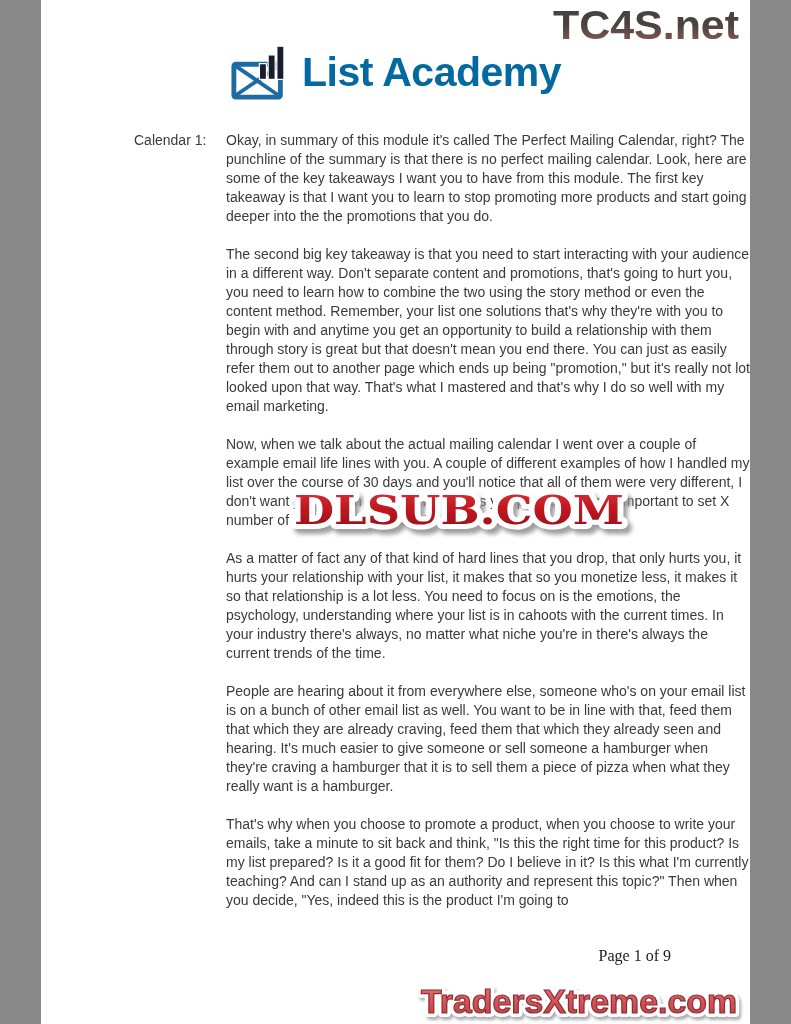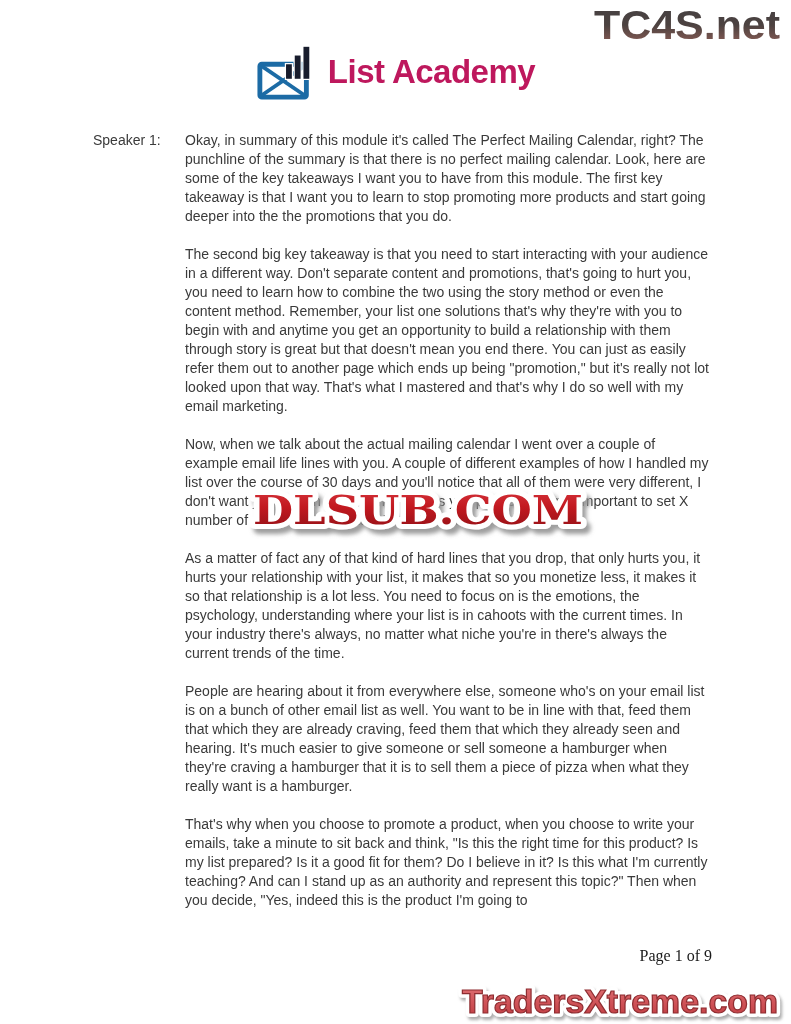--- a/index.html
+++ b/index.html
@@ -1,26 +1,26 @@
 <!DOCTYPE html>
 <html><head>
 <meta charset="utf-8">
 <style>
   html,body { margin:0; padding:0; background:#888; }
   .page {
-    position:relative; width:791px; height:1024px; margin:0 auto;
+    position:relative; width:709px; height:1024px; margin:0 auto;
     background:#ffffff; overflow:hidden;
     font-family:"Liberation Sans", sans-serif;
   }
   
   .tc4s { position:absolute; top:1px; right:6px; }
   
   .la-logo { position:absolute; top:42px; left:0; width:100%;
              display:flex; justify-content:center; align-items:center; }
-  .la-text { font-size:33px; font-weight:bold; color:#be185d;
+  .la-text { font-size:41px; font-weight:bold; color:#0369a1;
              letter-spacing:-0.5px; margin-left:10px; }
   
   .transcript { position:absolute; top:131px; left:93px; width:626px; display:flex; }
   .speaker-label { flex:none; width:92px; font-size:14px; line-height:19px; color:#3a3a3a; }
   .paragraphs { width:534px; }
   .paragraphs p { margin:0 8px 19px 0; font-size:14px; line-height:19px; color:#3a3a3a; }
   
   .watermark { position:absolute; left:240px; top:476px; }
   
   .footer-copyright { position:absolute; left:93px; top:948px; font-size:15px; color:#a9a9a9; }
@@ -57,21 +57,21 @@
         <rect x="49" y="4" width="6" height="33" fill="#181c2c" stroke="#ffffff" stroke-width="2.5"></rect>
         <rect x="31" y="22" width="6" height="15" fill="#181c2c"></rect>
         <rect x="40" y="13" width="6" height="24" fill="#181c2c"></rect>
         <rect x="49" y="4" width="6" height="33" fill="#181c2c"></rect>
       </g>
     </svg>
     <span class="la-text">List Academy</span>
   </div>
 
   <div class="transcript">
-    <div class="speaker-label">Speaker 1:</div>
+    <div class="speaker-label">Calendar 1:</div>
     <div class="paragraphs">
       <p>Okay, in summary of this module it's called The Perfect Mailing Calendar, right? The punchline of the summary is that there is no perfect mailing calendar. Look, here are some of the key takeaways I want you to have from this module. The first key takeaway is that I want you to learn to stop promoting more products and start going deeper into the the promotions that you do.</p>
       <p>The second big key takeaway is that you need to start interacting with your audience in a different way. Don't separate content and promotions, that's going to hurt you, you need to learn how to combine the two using the story method or even the content method. Remember, your list one solutions that's why they're with you to begin with and anytime you get an opportunity to build a relationship with them through story is great but that doesn't mean you end there. You can just as easily refer them out to another page which ends up being "promotion," but it's really not lot looked upon that way. That's what I mastered and that's why I do so well with my email marketing.</p>
       <p>Now, when we talk about the actual mailing calendar I went over a couple of example email life lines with you. A couple of different examples of how I handled my list over the course of 30 days and you'll notice that all of them were very different, I don't want you to plan out how many days you promote, it's not important to set X number of days for content and X number of days for promotion.</p>
       <p>As a matter of fact any of that kind of hard lines that you drop, that only hurts you, it hurts your relationship with your list, it makes that so you monetize less, it makes it so that relationship is a lot less. You need to focus on is the emotions, the psychology, understanding where your list is in cahoots with the current times. In your industry there's always, no matter what niche you're in there's always the current trends of the time.</p>
       <p>People are hearing about it from everywhere else, someone who's on your email list is on a bunch of other email list as well. You want to be in line with that, feed them that which they are already craving, feed them that which they already seen and hearing. It's much easier to give someone or sell someone a hamburger when they're craving a hamburger that it is to sell them a piece of pizza when what they really want is a hamburger.</p>
       <p>That's why when you choose to promote a product, when you choose to write your emails, take a minute to sit back and think, "Is this the right time for this product? Is my list prepared? Is it a good fit for them? Do I believe in it? Is this what I'm currently teaching? And can I stand up as an authority and represent this topic?" Then when you decide, "Yes, indeed this is the product I'm going to</p>
     </div>
   </div>
 

